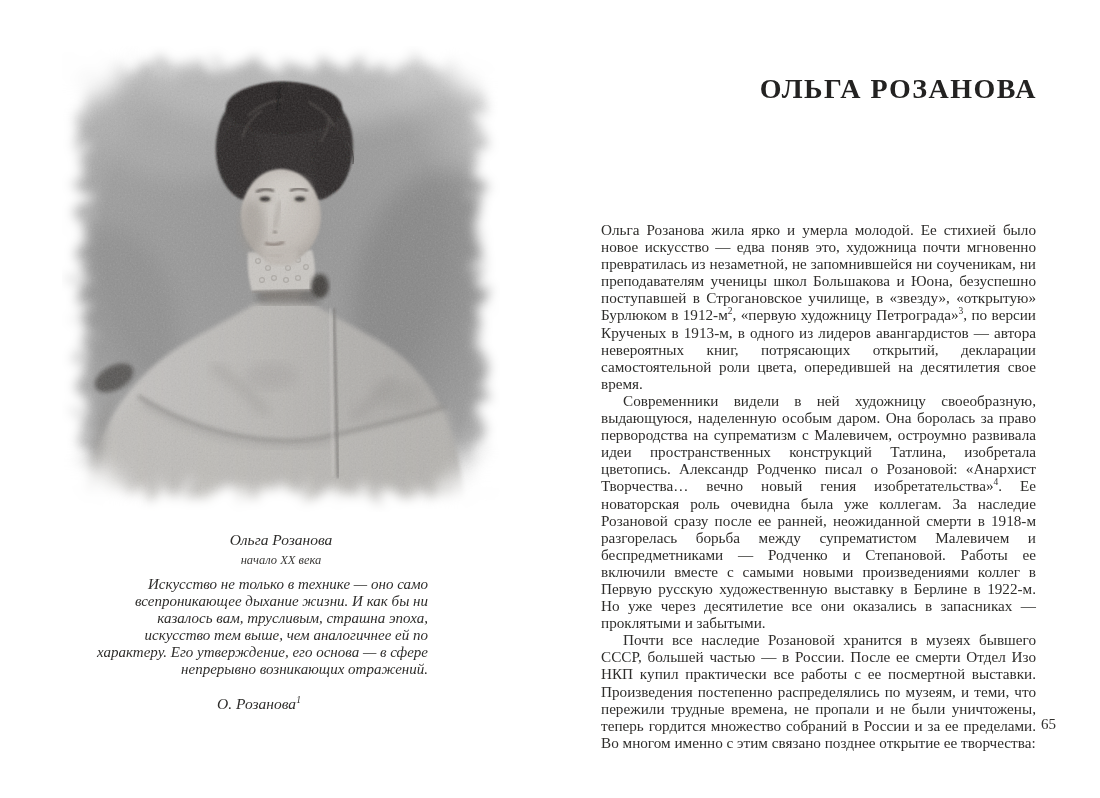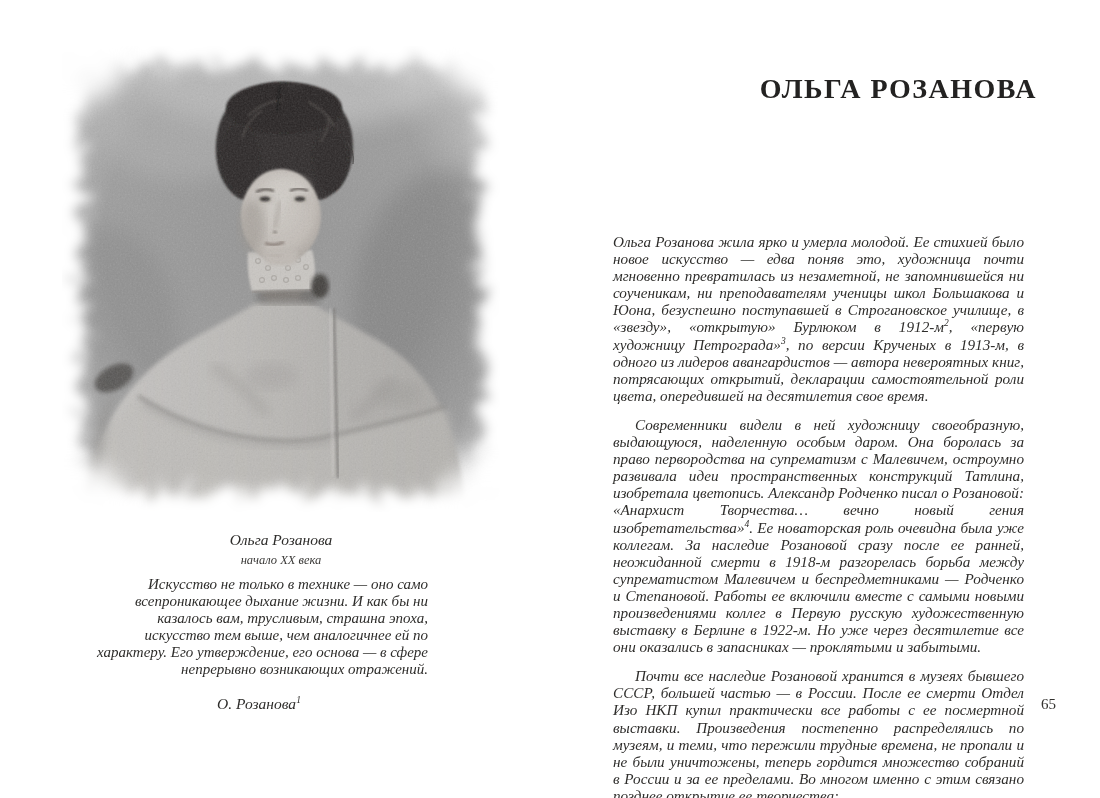--- a/index.html
+++ b/index.html
@@ -35,25 +35,25 @@
   
   .chapter-title{
     position:absolute;left:601px;top:54px;width:436px;
     text-align:right;font-size:28px;line-height:32px;
     letter-spacing:1.5px;white-space:nowrap;color:#232221;
   }
   .body-text{
     position:absolute;left:601px;top:221px;width:435px;
     font-size:15.2px;line-height:17.1px;text-align:justify;
   }
-  .body-par{margin:12px;text-indent:22px;font-style:italic;}
+  .body-par{margin:0;text-indent:22px;}
   .body-par.first{text-indent:0;}
   sup{font-size:9.5px;line-height:0;vertical-align:super;}
 
-  .page-num{position:absolute;left:1041px;top:696px;font-size:15px;color:#33322f;}
+  .page-num{position:absolute;left:1041px;top:716px;font-size:15px;color:#33322f;}
 </style>
 </head>
 <body>
 
 <div class="spread">
 
   <div>
 
     <div class="photo-wrap">
       <svg viewBox="0 0 438 466" xmlns="http://www.w3.org/2000/svg">

